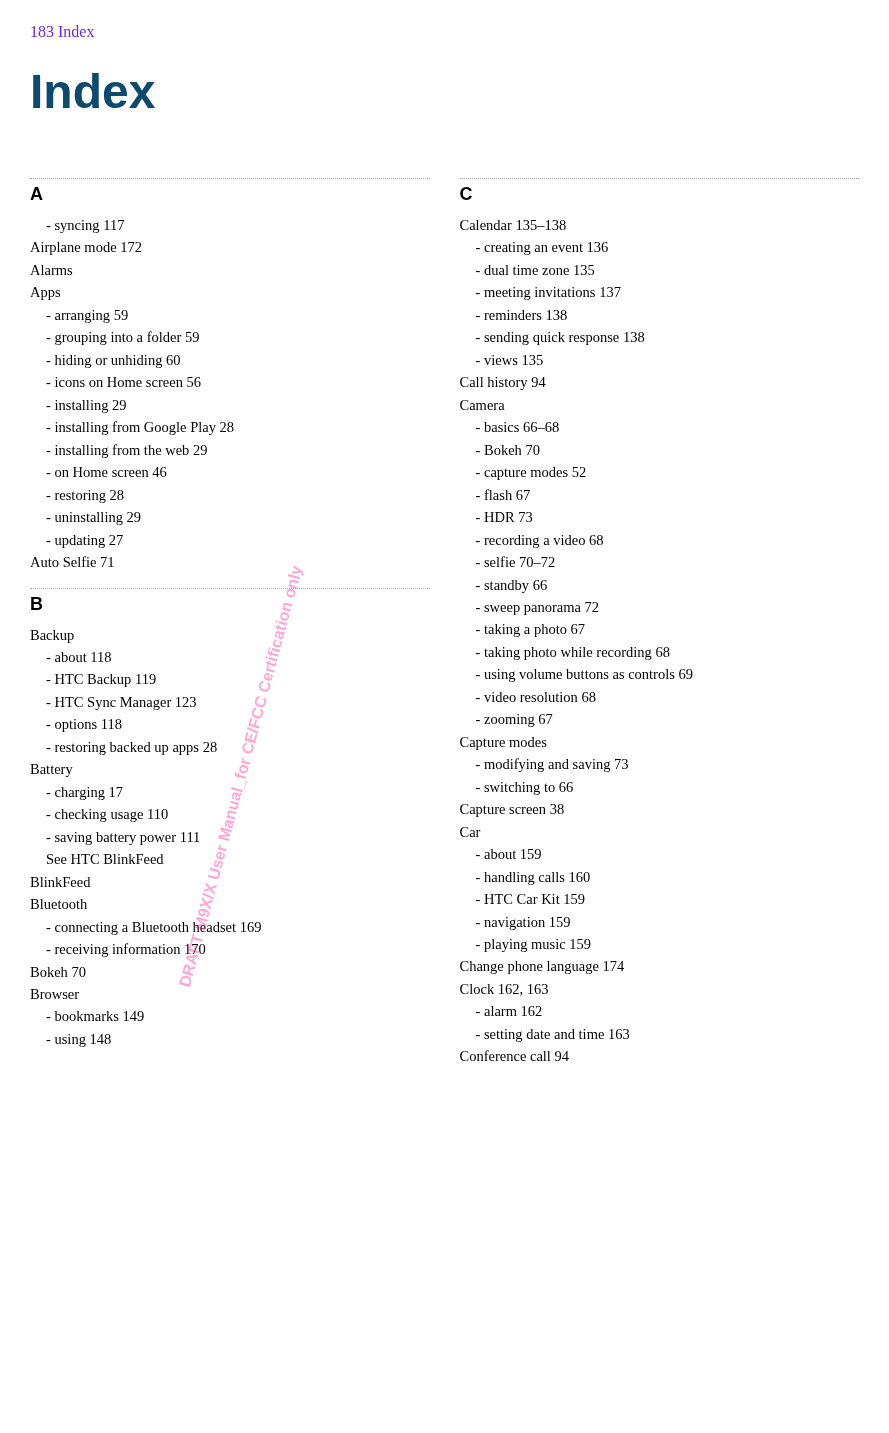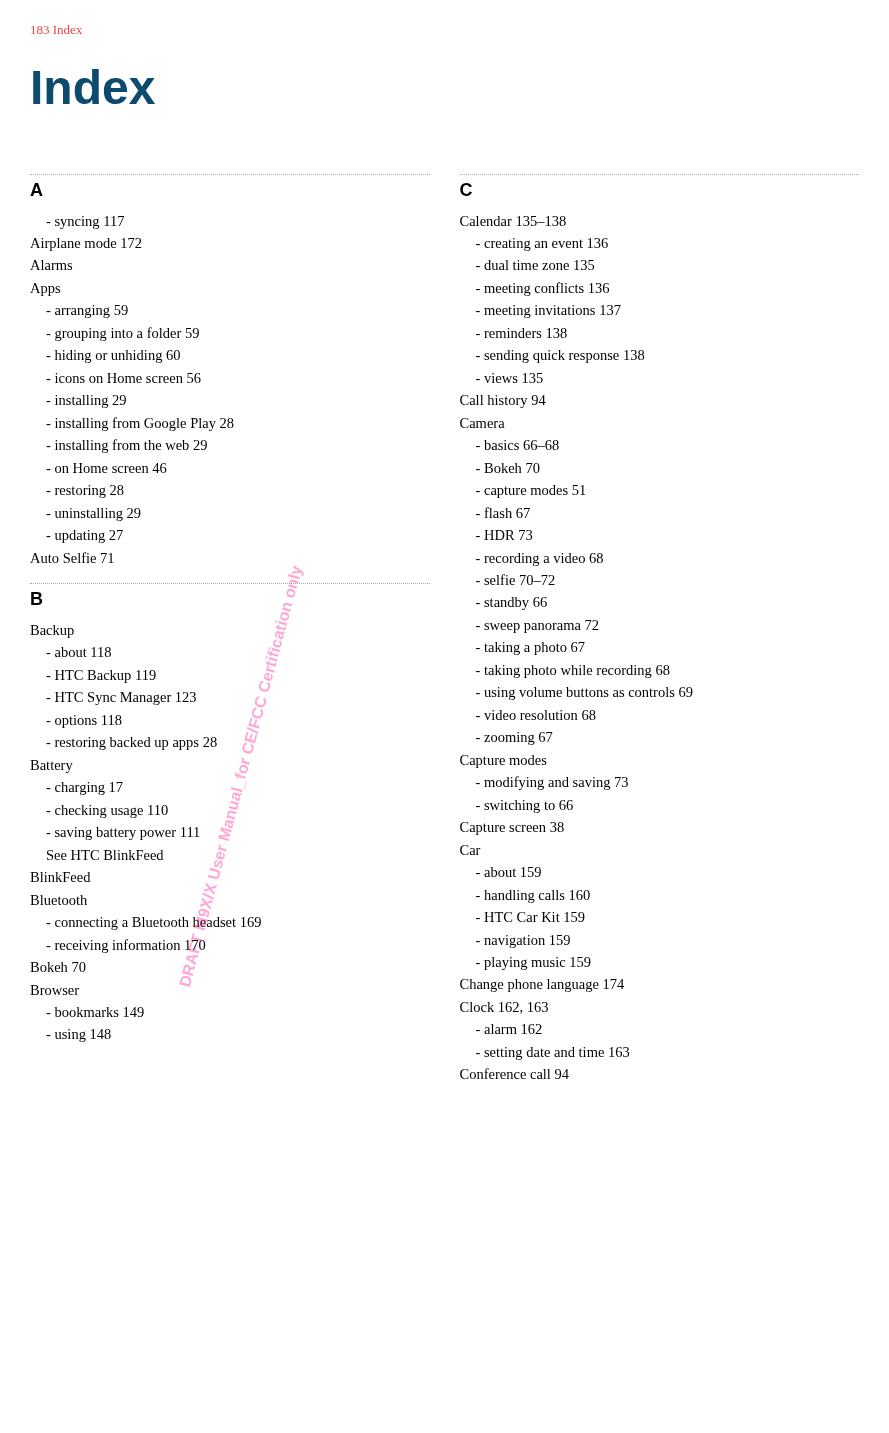--- a/index.html
+++ b/index.html
@@ -9,22 +9,22 @@
       color: #000;
       width: 889px;
       min-height: 1433px;
       padding: 20px 30px 30px 30px;
       font-size: 15px;
       line-height: 1.5;
       position: relative;
       overflow: hidden;
     }
     .page-header {
-      font-size: 13px;
-      color: #ef4444;
+      font-size: 16px;
+      color: #6d28d9;
       margin-bottom: 8px;
       padding-bottom: 4px;
     }
     h1.index-title {
       font-family: Arial, Helvetica, sans-serif;
       font-size: 48px;
       font-weight: bold;
       color: #0c4a6e;
       margin-bottom: 50px;
     }
@@ -135,30 +135,29 @@
       <div class="index-entry sub-entry">- bookmarks  149</div>
       <div class="index-entry sub-entry">- using  148</div>
     </div>
 
   <div class="column" id="right-col">
       <hr class="section-divider">
       <div class="section-letter">C</div>
       <div class="index-entry main-entry">Calendar  135–138</div>
       <div class="index-entry sub-entry">- creating an event  136</div>
       <div class="index-entry sub-entry">- dual time zone  135</div>
-      <div class="index-entry sub-entry">- meeting conflicts  136</div>
       <div class="index-entry sub-entry">- meeting invitations  137</div>
       <div class="index-entry sub-entry">- reminders  138</div>
       <div class="index-entry sub-entry">- sending quick response  138</div>
       <div class="index-entry sub-entry">- views  135</div>
       <div class="index-entry main-entry">Call history  94</div>
       <div class="index-entry main-entry">Camera</div>
       <div class="index-entry sub-entry">- basics  66–68</div>
       <div class="index-entry sub-entry">- Bokeh  70</div>
-      <div class="index-entry sub-entry">- capture modes  51</div>
+      <div class="index-entry sub-entry">- capture modes  52</div>
       <div class="index-entry sub-entry">- flash  67</div>
       <div class="index-entry sub-entry">- HDR  73</div>
       <div class="index-entry sub-entry">- recording a video  68</div>
       <div class="index-entry sub-entry">- selfie  70–72</div>
       <div class="index-entry sub-entry">- standby  66</div>
       <div class="index-entry sub-entry">- sweep panorama  72</div>
       <div class="index-entry sub-entry">- taking a photo  67</div>
       <div class="index-entry sub-entry">- taking photo while recording  68</div>
       <div class="index-entry sub-entry">- using volume buttons as controls  69</div>
       <div class="index-entry sub-entry">- video resolution  68</div>

